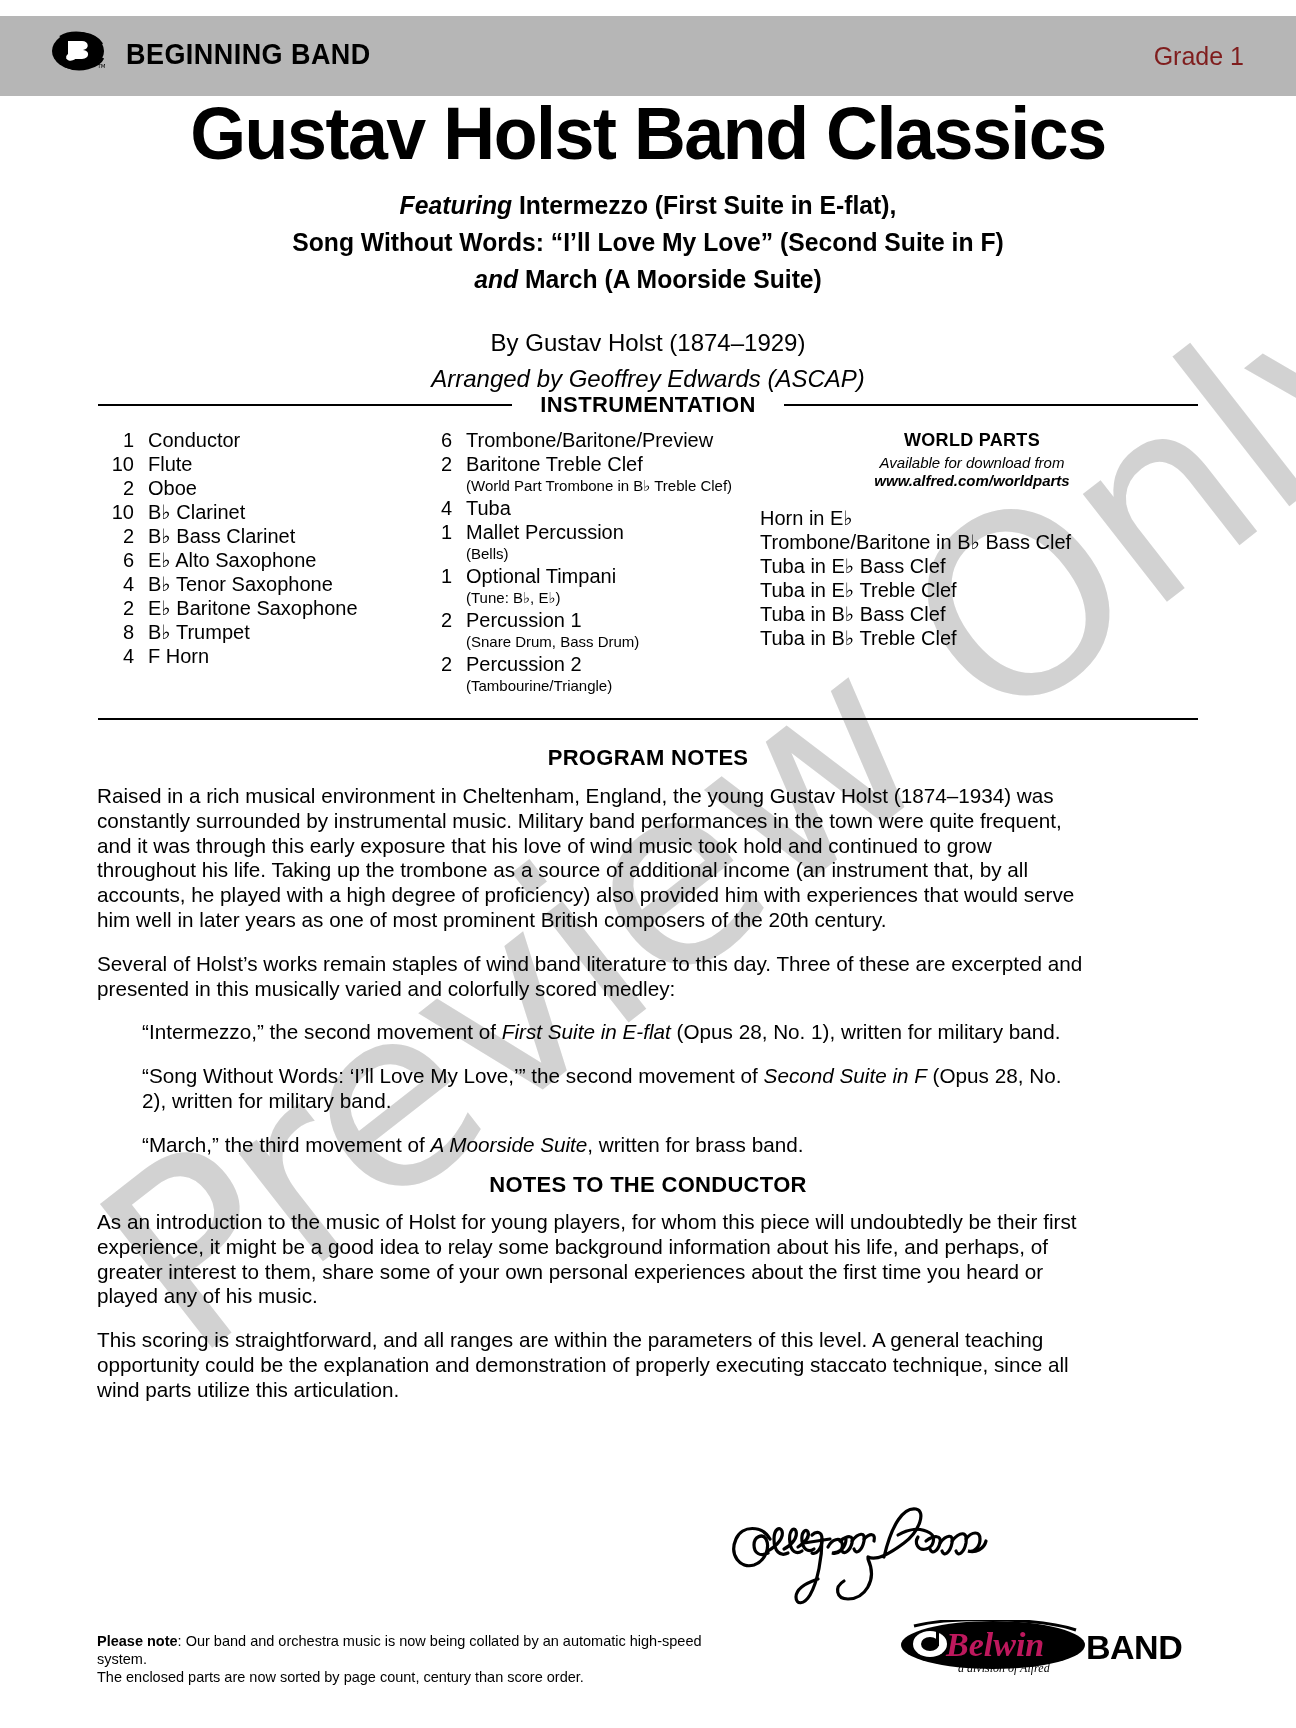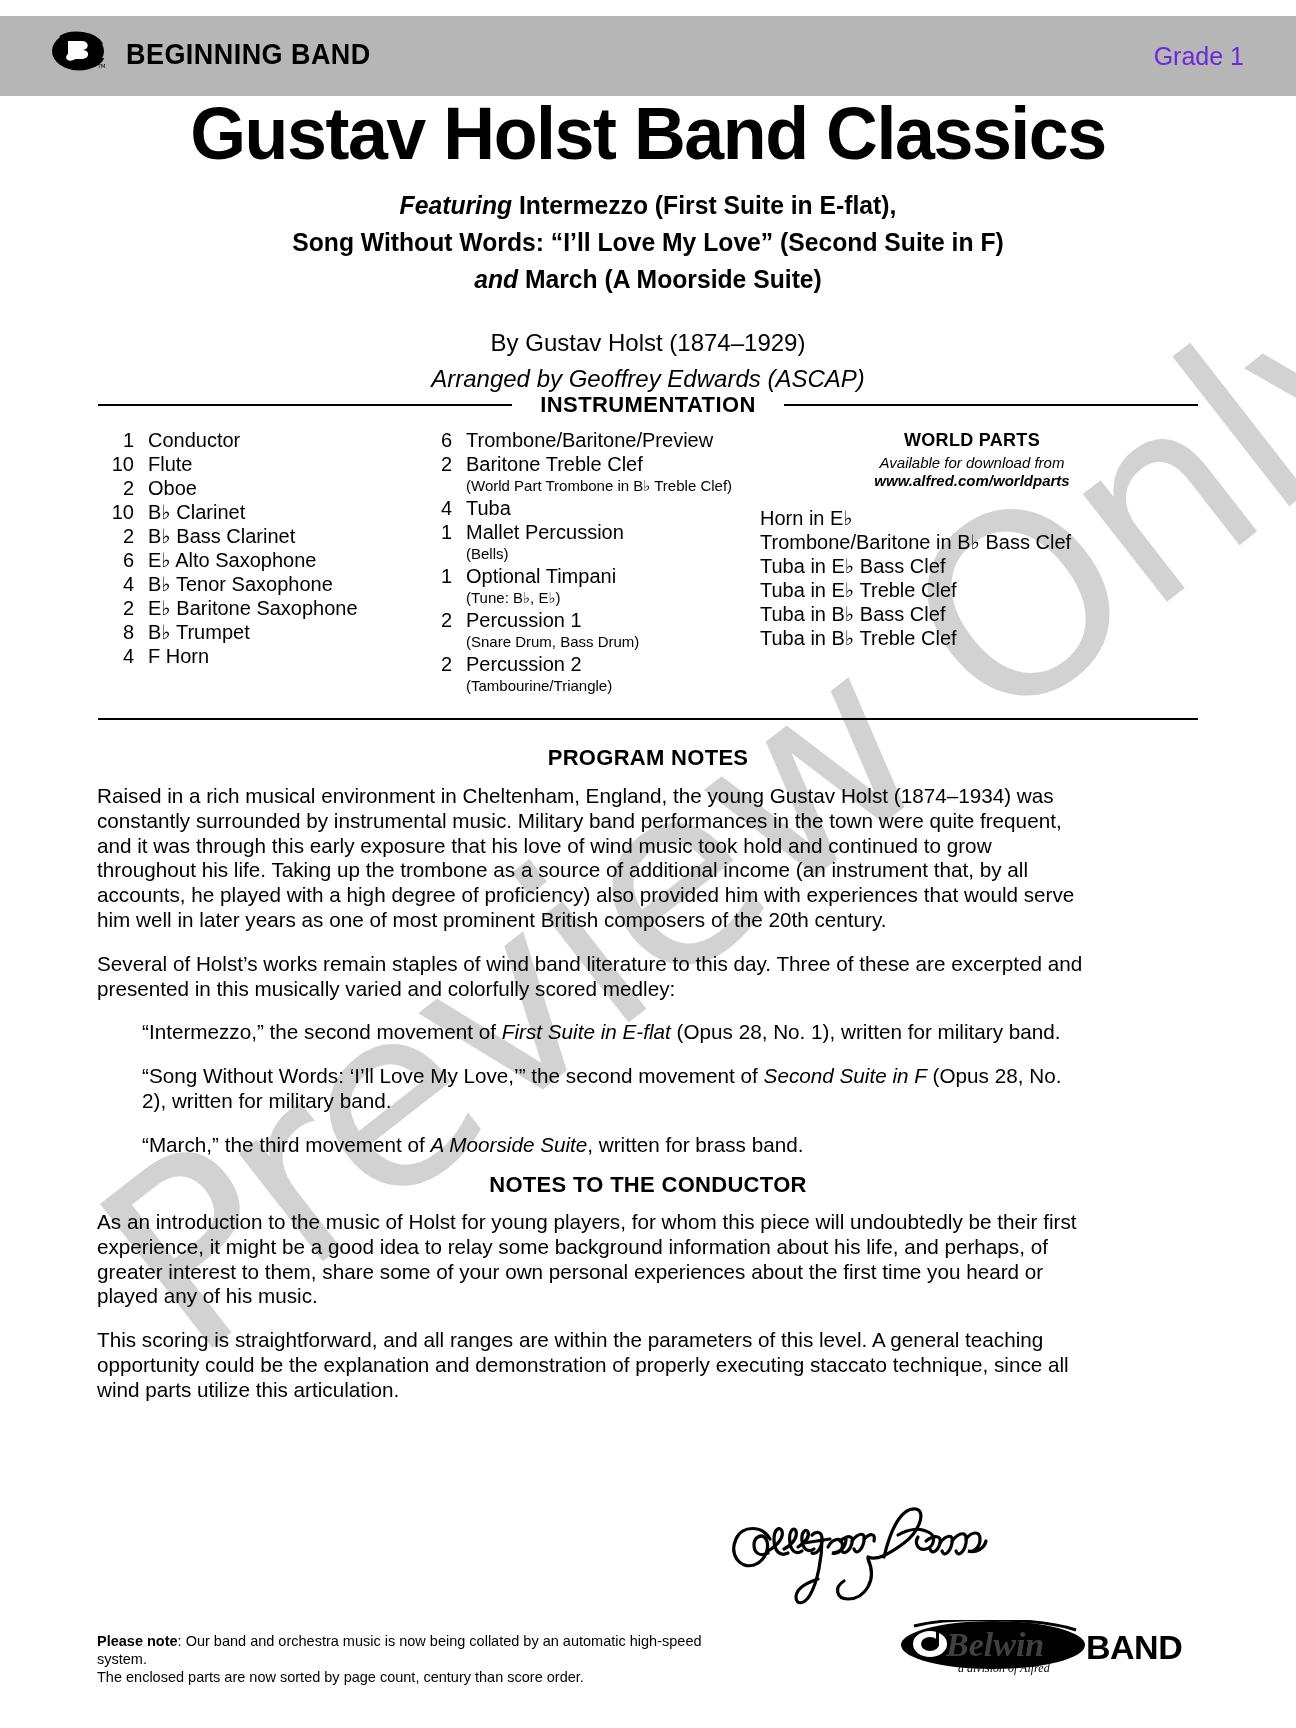--- a/index.html
+++ b/index.html
@@ -71,21 +71,21 @@
     letter-spacing: 0.5px;
     color: #000;
     transform: scaleX(0.93);
     transform-origin: left center;
   }
   .header-grade {
     position: absolute;
     right: 52px;
     top: 26px;
     font-size: 25px;
-    color: #6d28d9;
+    color: #7f1d1d;
     font-family: "Liberation Sans", sans-serif;
   }
 
   
   .title-block {
     position: absolute;
     left: 0;
     top: 95px;
     width: 1296px;
     text-align: center;
@@ -280,21 +280,21 @@
     height: 54px;
   }
   .belwin-word {
     position: absolute;
     left: 46px;
     top: 6px;
     font-family: "Liberation Serif", serif;
     font-style: italic;
     font-weight: bold;
     font-size: 34px;
-    color: #404040;
+    color: #be185d;
     letter-spacing: 0px;
     z-index: 3;
   }
   .belwin-sub {
     position: absolute;
     left: 58px;
     top: 41px;
     font-family: "Liberation Serif", serif;
     font-style: italic;
     font-size: 12px;

